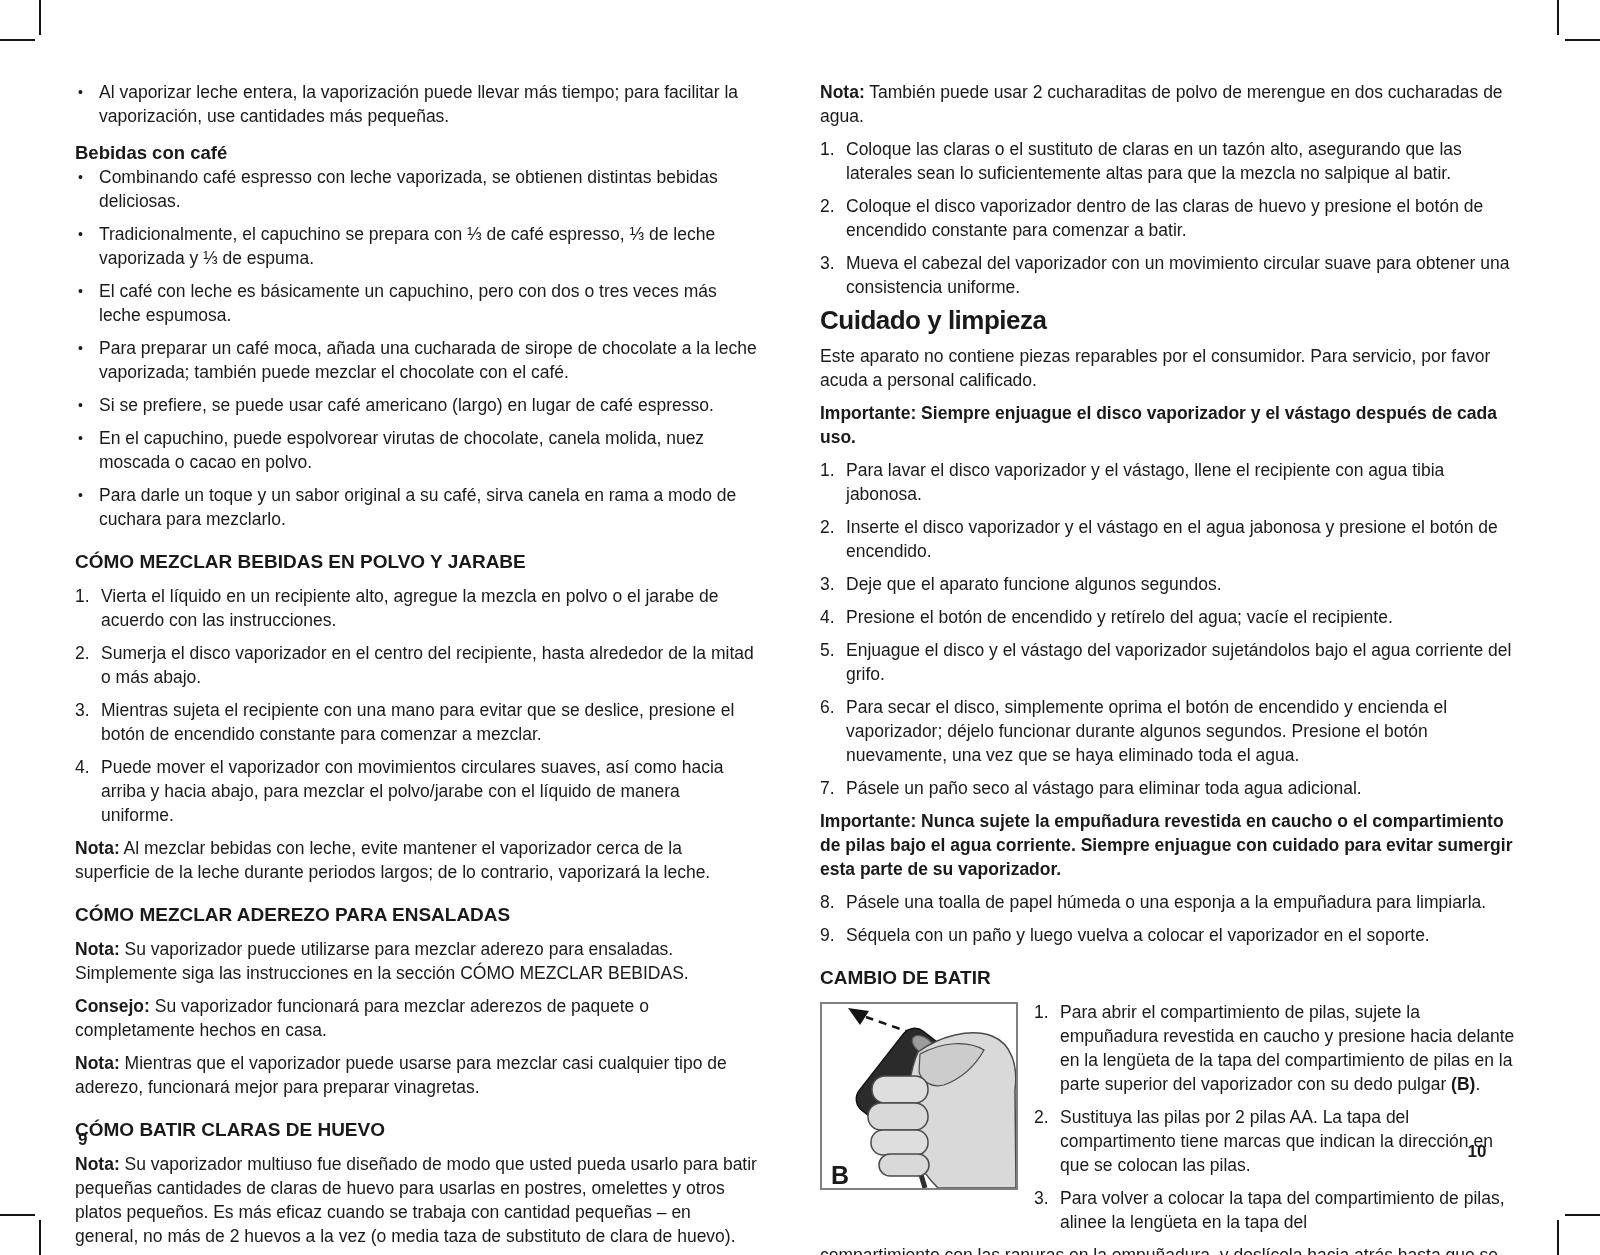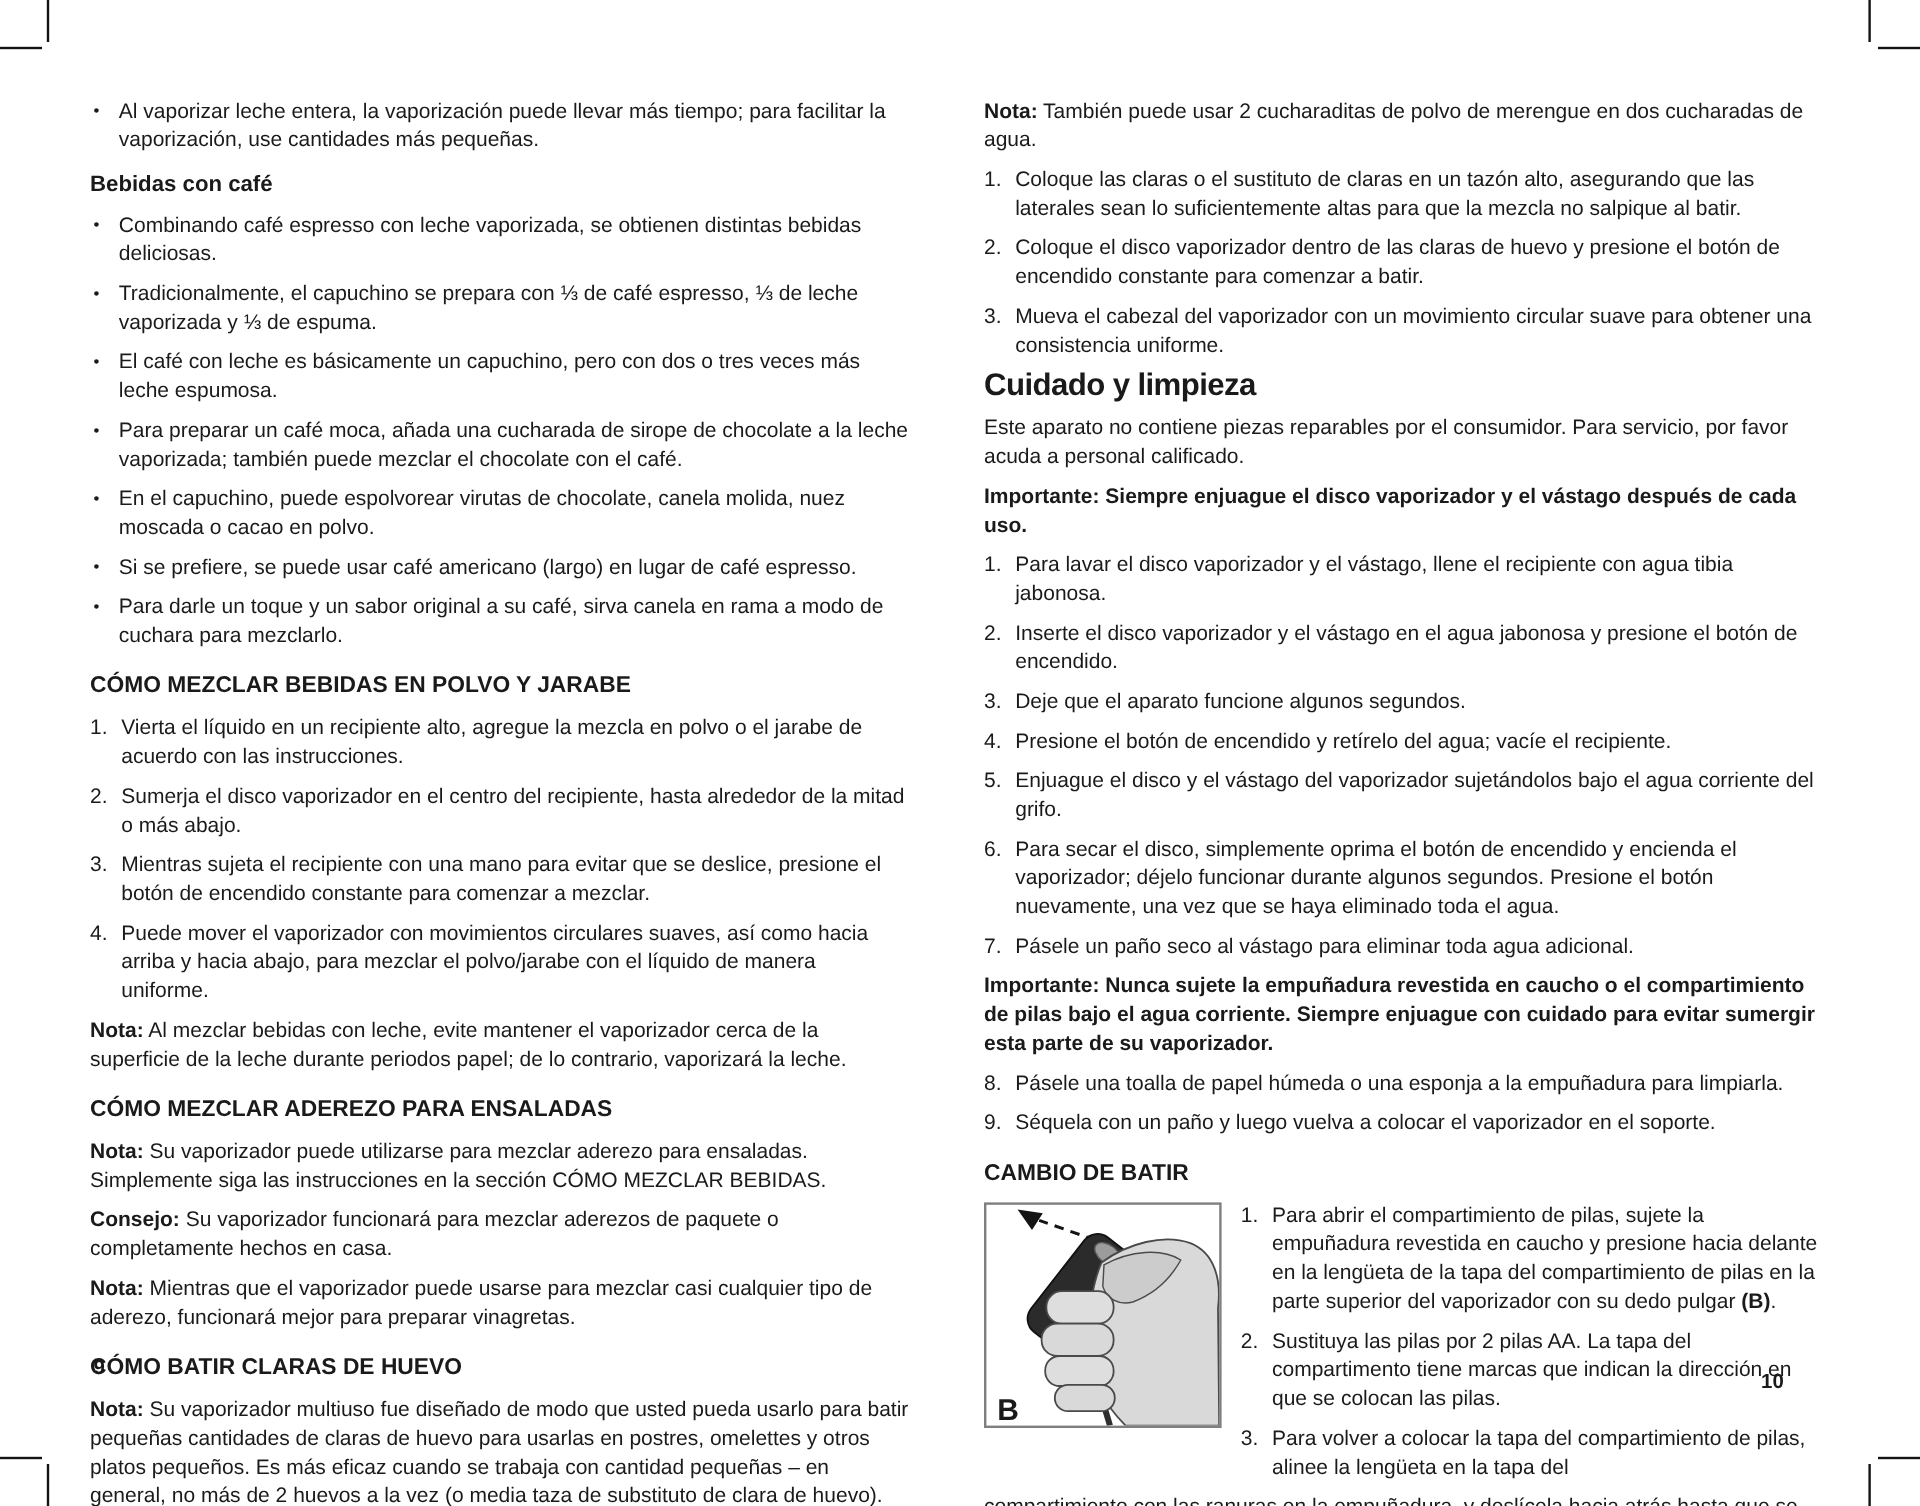--- a/index.html
+++ b/index.html
@@ -25,21 +25,21 @@
   .lead { font-weight:bold; }
   .bold-para { font-weight:bold; margin:2px 0 9px 0; }
 
   .bullet { position:relative; padding-left:24px; margin:0 0 9px 0; }
   .bullet .dot::before { content:"\2022"; }
   .bullet .dot { position:absolute; left:3px; top:0; font-size:14px; }
 
   .li { position:relative; padding-left:26px; margin:0 0 9px 0; }
   .li .num { position:absolute; left:0; top:0; }
 
-  h3.sub  { font-size:18.5px; margin:13px 0 10px 0; }
+  h3.sub  { font-size:18.5px; margin:13px 0 0 0; }
   h4.caps { font-size:19px;   margin:19px 0 10px 0; }
   h1.big  { font-size:26px;   margin:8px 0 12px 0; letter-spacing:-0.5px; }
 
   .pagenum { position:absolute; font-weight:bold; font-size:17px; line-height:20px; }
   .pagenum-left  { left:78px;   top:1130px; }
   .pagenum-right { left:1452px; top:1142px; width:50px; text-align:center; }
 
   .figwrap { position:relative; margin-top:4px; min-height:200px; }
   .figure  { position:absolute; left:0; top:2px; width:198px; height:188px;
              border:2px solid #7f7f7f; box-sizing:border-box; background:#fff; }
@@ -65,32 +65,32 @@
   <div class="col col-left">
 
     <div class="bullet"><span class="dot"></span><span>Al vaporizar leche entera, la vaporización puede llevar más tiempo; para facilitar la vaporización, use cantidades más pequeñas.</span></div>
 
     <h3 class="sub">Bebidas con café</h3>
 
     <div class="bullet"><span class="dot"></span><span>Combinando café espresso con leche vaporizada, se obtienen distintas bebidas deliciosas.</span></div>
     <div class="bullet"><span class="dot"></span><span>Tradicionalmente, el capuchino se prepara con ⅓ de café espresso, ⅓ de leche vaporizada y ⅓ de espuma.</span></div>
     <div class="bullet"><span class="dot"></span><span>El café con leche es básicamente un capuchino, pero con dos o tres veces más leche espumosa.</span></div>
     <div class="bullet"><span class="dot"></span><span>Para preparar un café moca, añada una cucharada de sirope de chocolate a la leche vaporizada; también puede mezclar el chocolate con el café.</span></div>
+    <div class="bullet"><span class="dot"></span><span>Si se prefiere, se puede usar café americano (largo) en lugar de café espresso.</span></div>
     <div class="bullet"><span class="dot"></span><span>En el capuchino, puede espolvorear virutas de chocolate, canela molida, nuez moscada o cacao en polvo.</span></div>
-    <div class="bullet"><span class="dot"></span><span>Si se prefiere, se puede usar café americano (largo) en lugar de café espresso.</span></div>
     <div class="bullet"><span class="dot"></span><span>Para darle un toque y un sabor original a su café, sirva canela en rama a modo de cuchara para mezclarlo.</span></div>
 
     <h4 class="caps">CÓMO MEZCLAR BEBIDAS EN POLVO Y JARABE</h4>
 
     <div class="li"><span class="num">1.</span><span>Vierta el líquido en un recipiente alto, agregue la mezcla en polvo o el jarabe de acuerdo con las instrucciones.</span></div>
     <div class="li"><span class="num">2.</span><span>Sumerja el disco vaporizador en el centro del recipiente, hasta alrededor de la mitad o más abajo.</span></div>
     <div class="li"><span class="num">3.</span><span>Mientras sujeta el recipiente con una mano para evitar que se deslice, presione el botón de encendido constante para comenzar a mezclar.</span></div>
     <div class="li"><span class="num">4.</span><span>Puede mover el vaporizador con movimientos circulares suaves, así como hacia arriba y hacia abajo, para mezclar el polvo/jarabe con el líquido de manera uniforme.</span></div>
 
-    <p><b class="lead">Nota:</b><span> Al mezclar bebidas con leche, evite mantener el vaporizador cerca de la superficie de la leche durante periodos papel; de lo contrario, vaporizará la leche.</span></p>
+    <p><b class="lead">Nota:</b><span> Al mezclar bebidas con leche, evite mantener el vaporizador cerca de la superficie de la leche durante periodos largos; de lo contrario, vaporizará la leche.</span></p>
 
     <h4 class="caps">CÓMO MEZCLAR ADEREZO PARA ENSALADAS</h4>
 
     <p><b class="lead">Nota:</b><span> Su vaporizador puede utilizarse para mezclar aderezo para ensaladas. Simplemente siga las instrucciones en la sección CÓMO MEZCLAR BEBIDAS.</span></p>
     <p><b class="lead">Consejo:</b><span> Su vaporizador funcionará para mezclar aderezos de paquete o completamente hechos en casa.</span></p>
     <p><b class="lead">Nota:</b><span> Mientras que el vaporizador puede usarse para mezclar casi cualquier tipo de aderezo, funcionará mejor para preparar vinagretas.</span></p>
 
     <h4 class="caps">CÓMO BATIR CLARAS DE HUEVO</h4>
 
     <p><b class="lead">Nota:</b><span> Su vaporizador multiuso fue diseñado de modo que usted pueda usarlo para batir pequeñas cantidades de claras de huevo para usarlas en postres, omelettes y otros platos pequeños.  Es más eficaz cuando se trabaja con cantidad pequeñas – en general, no más de 2 huevos a la vez (o media taza de substituto de clara de huevo).</span></p>

